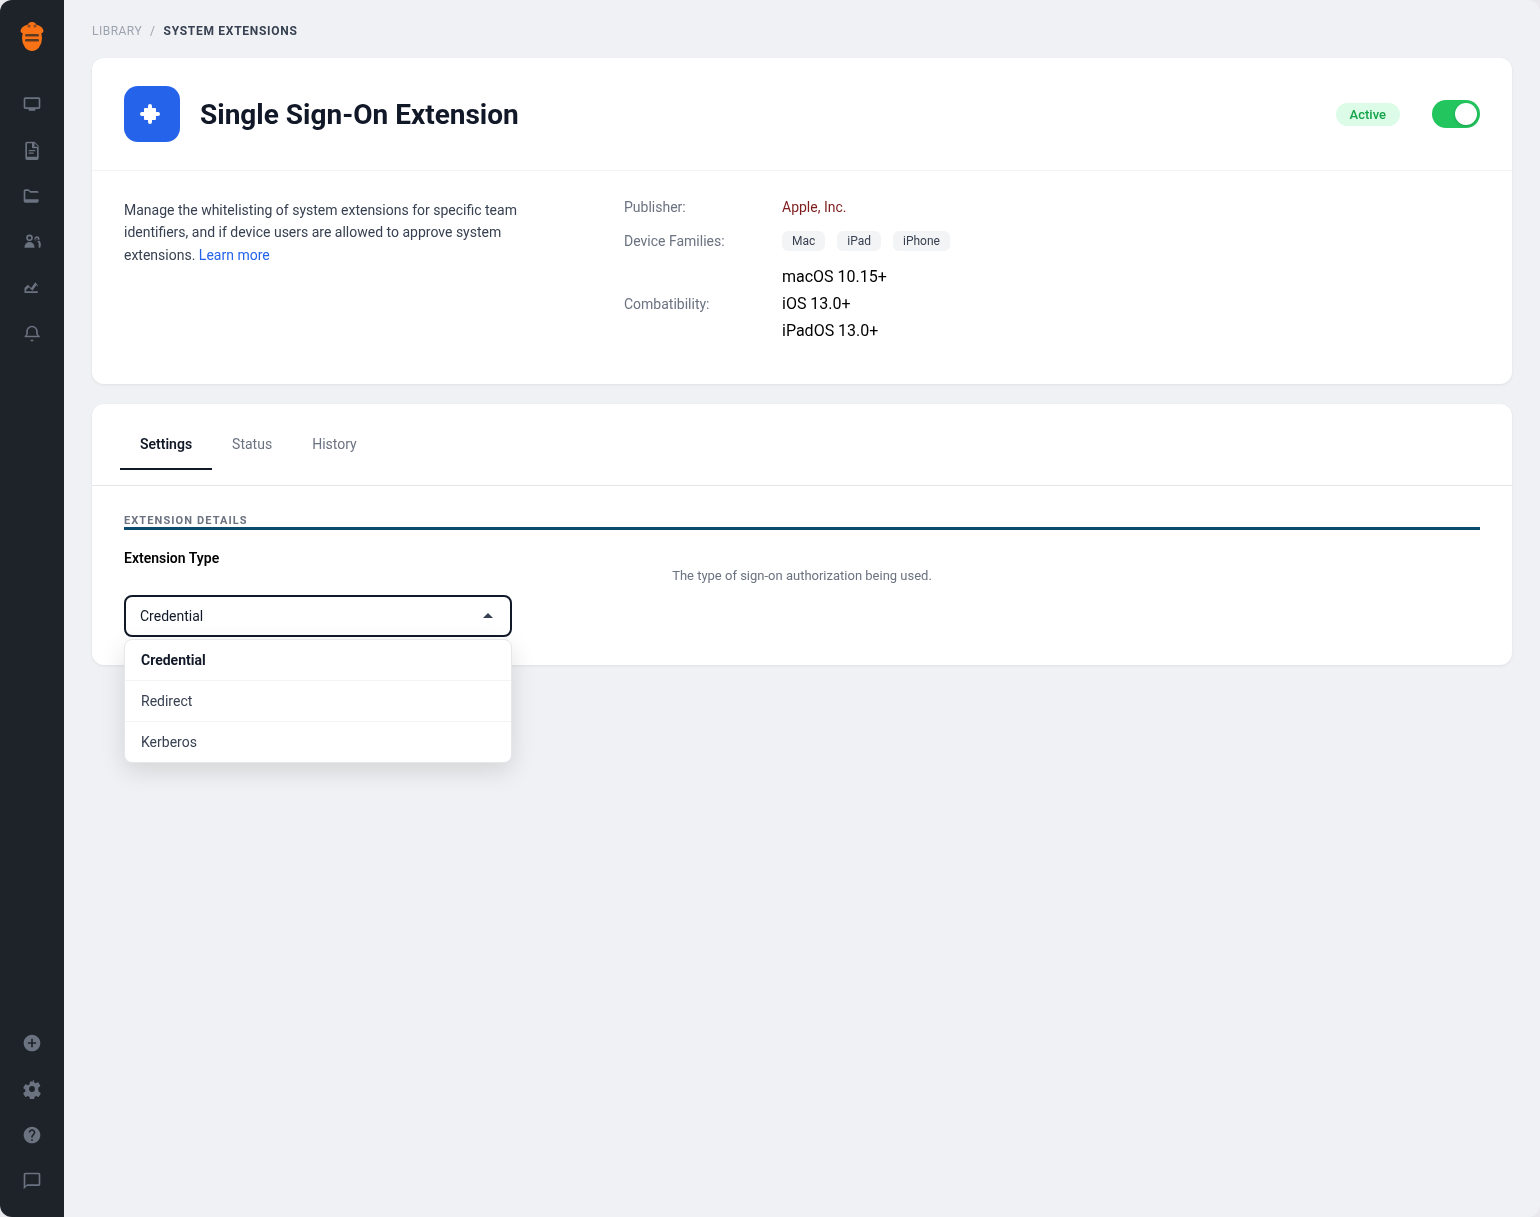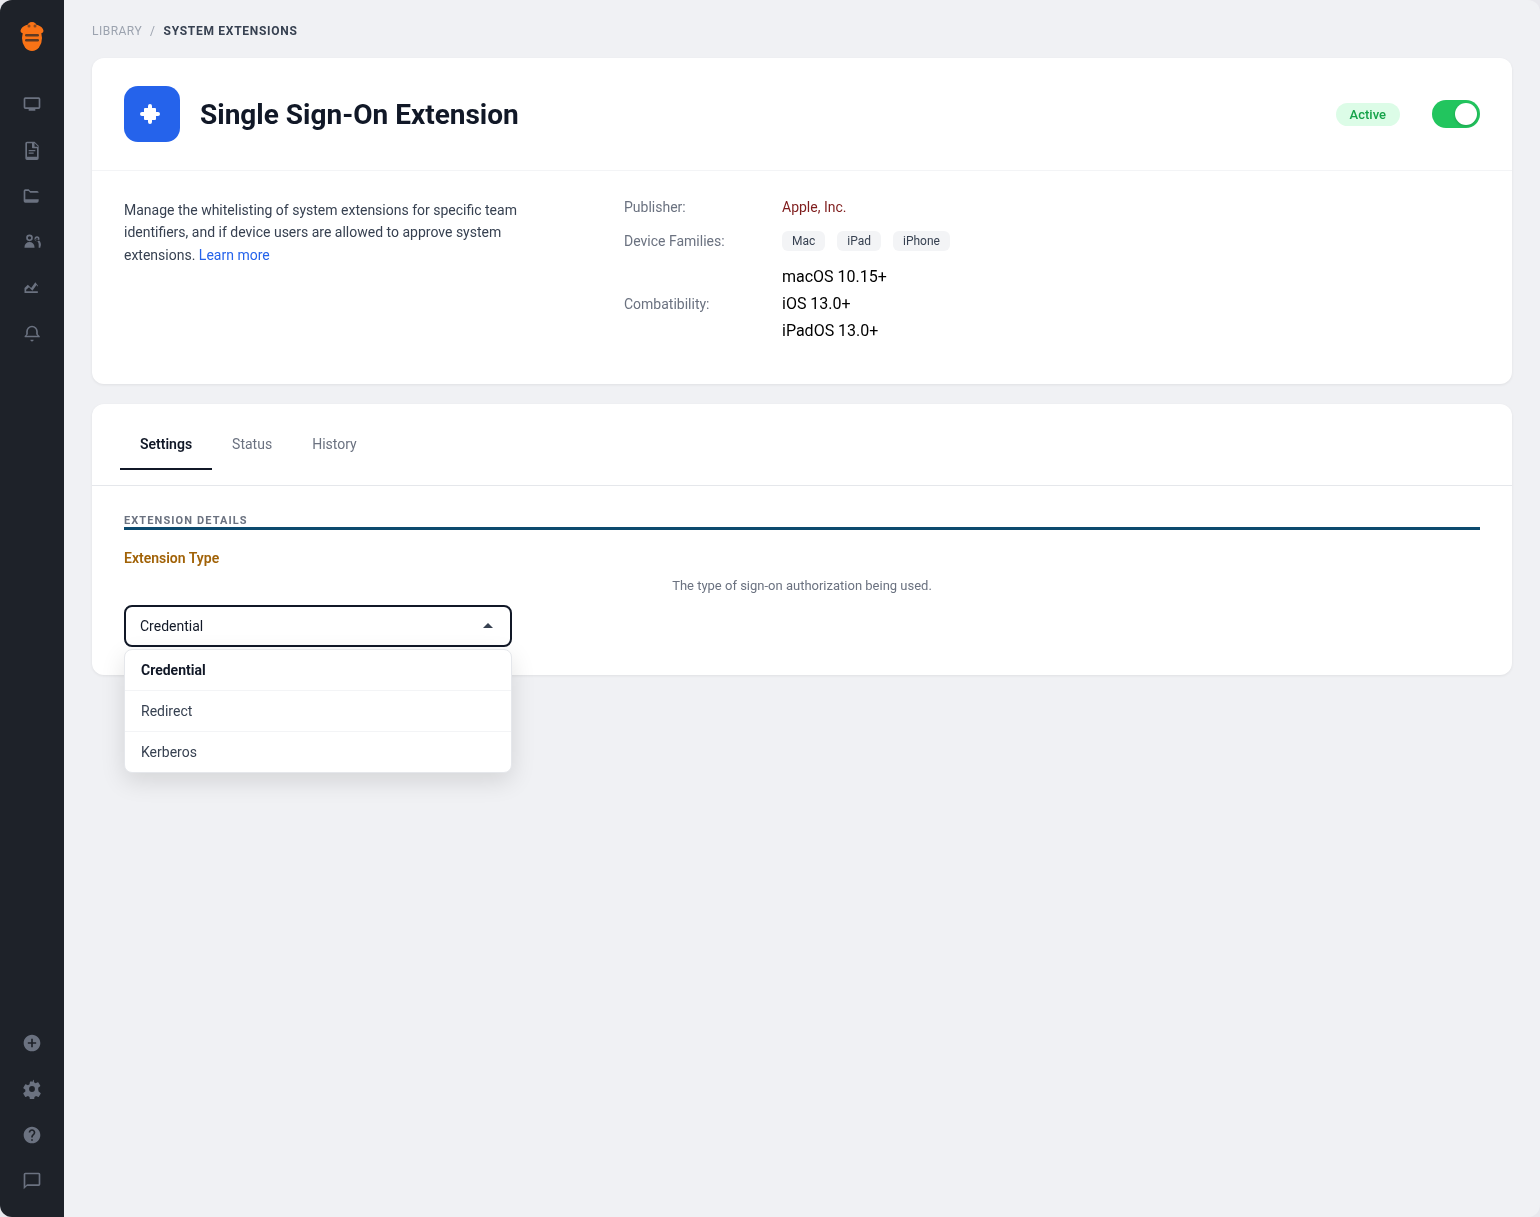--- a/index.html
+++ b/index.html
@@ -244,22 +244,22 @@
       letter-spacing: 0.1em;
       text-transform: uppercase;
       margin-bottom: 20px;
       padding-bottom: 0;
       border-bottom: 3px solid #0c4a6e;
     }
 
     .field-label {
       font-size: 14px;
       font-weight: 600;
-      color: #a16207;
-      margin-bottom: 12px;
+      color: #000000;
+      margin-bottom: 2px;
     }
     .field-desc {
       font-size: 13px;
       color: #6b7280;
       margin-bottom: 12px;
       text-align: center;
     }
 
     
     .dropdown-wrapper {

